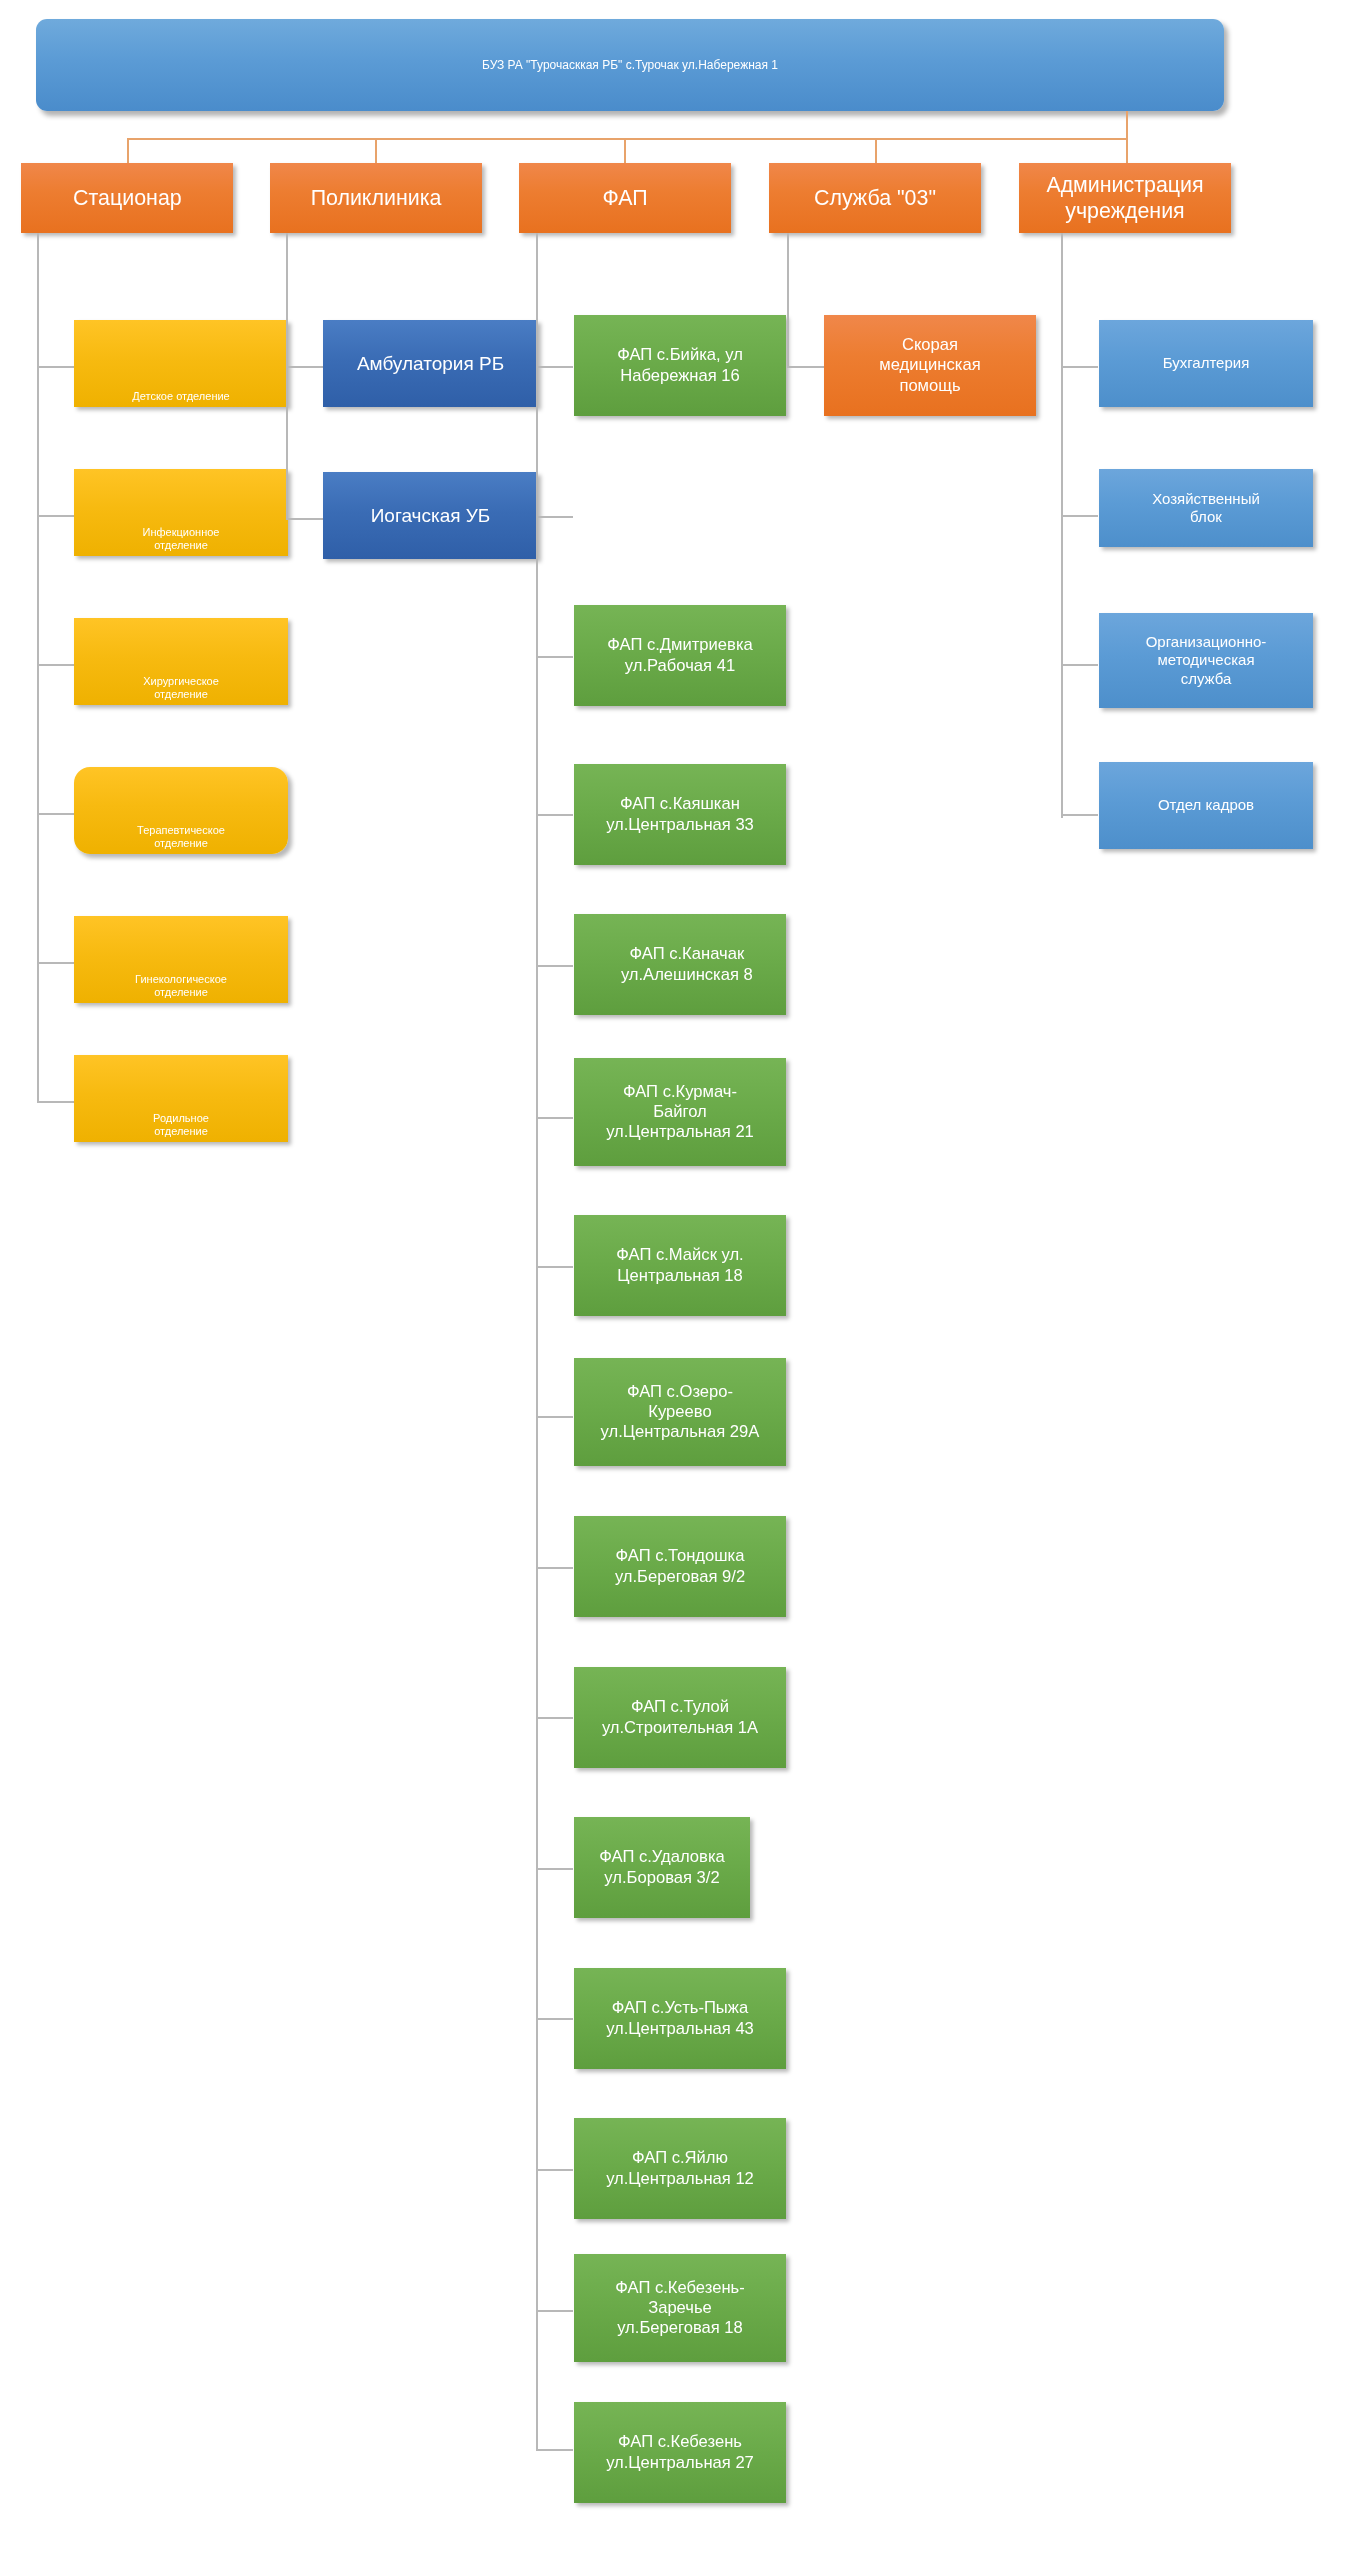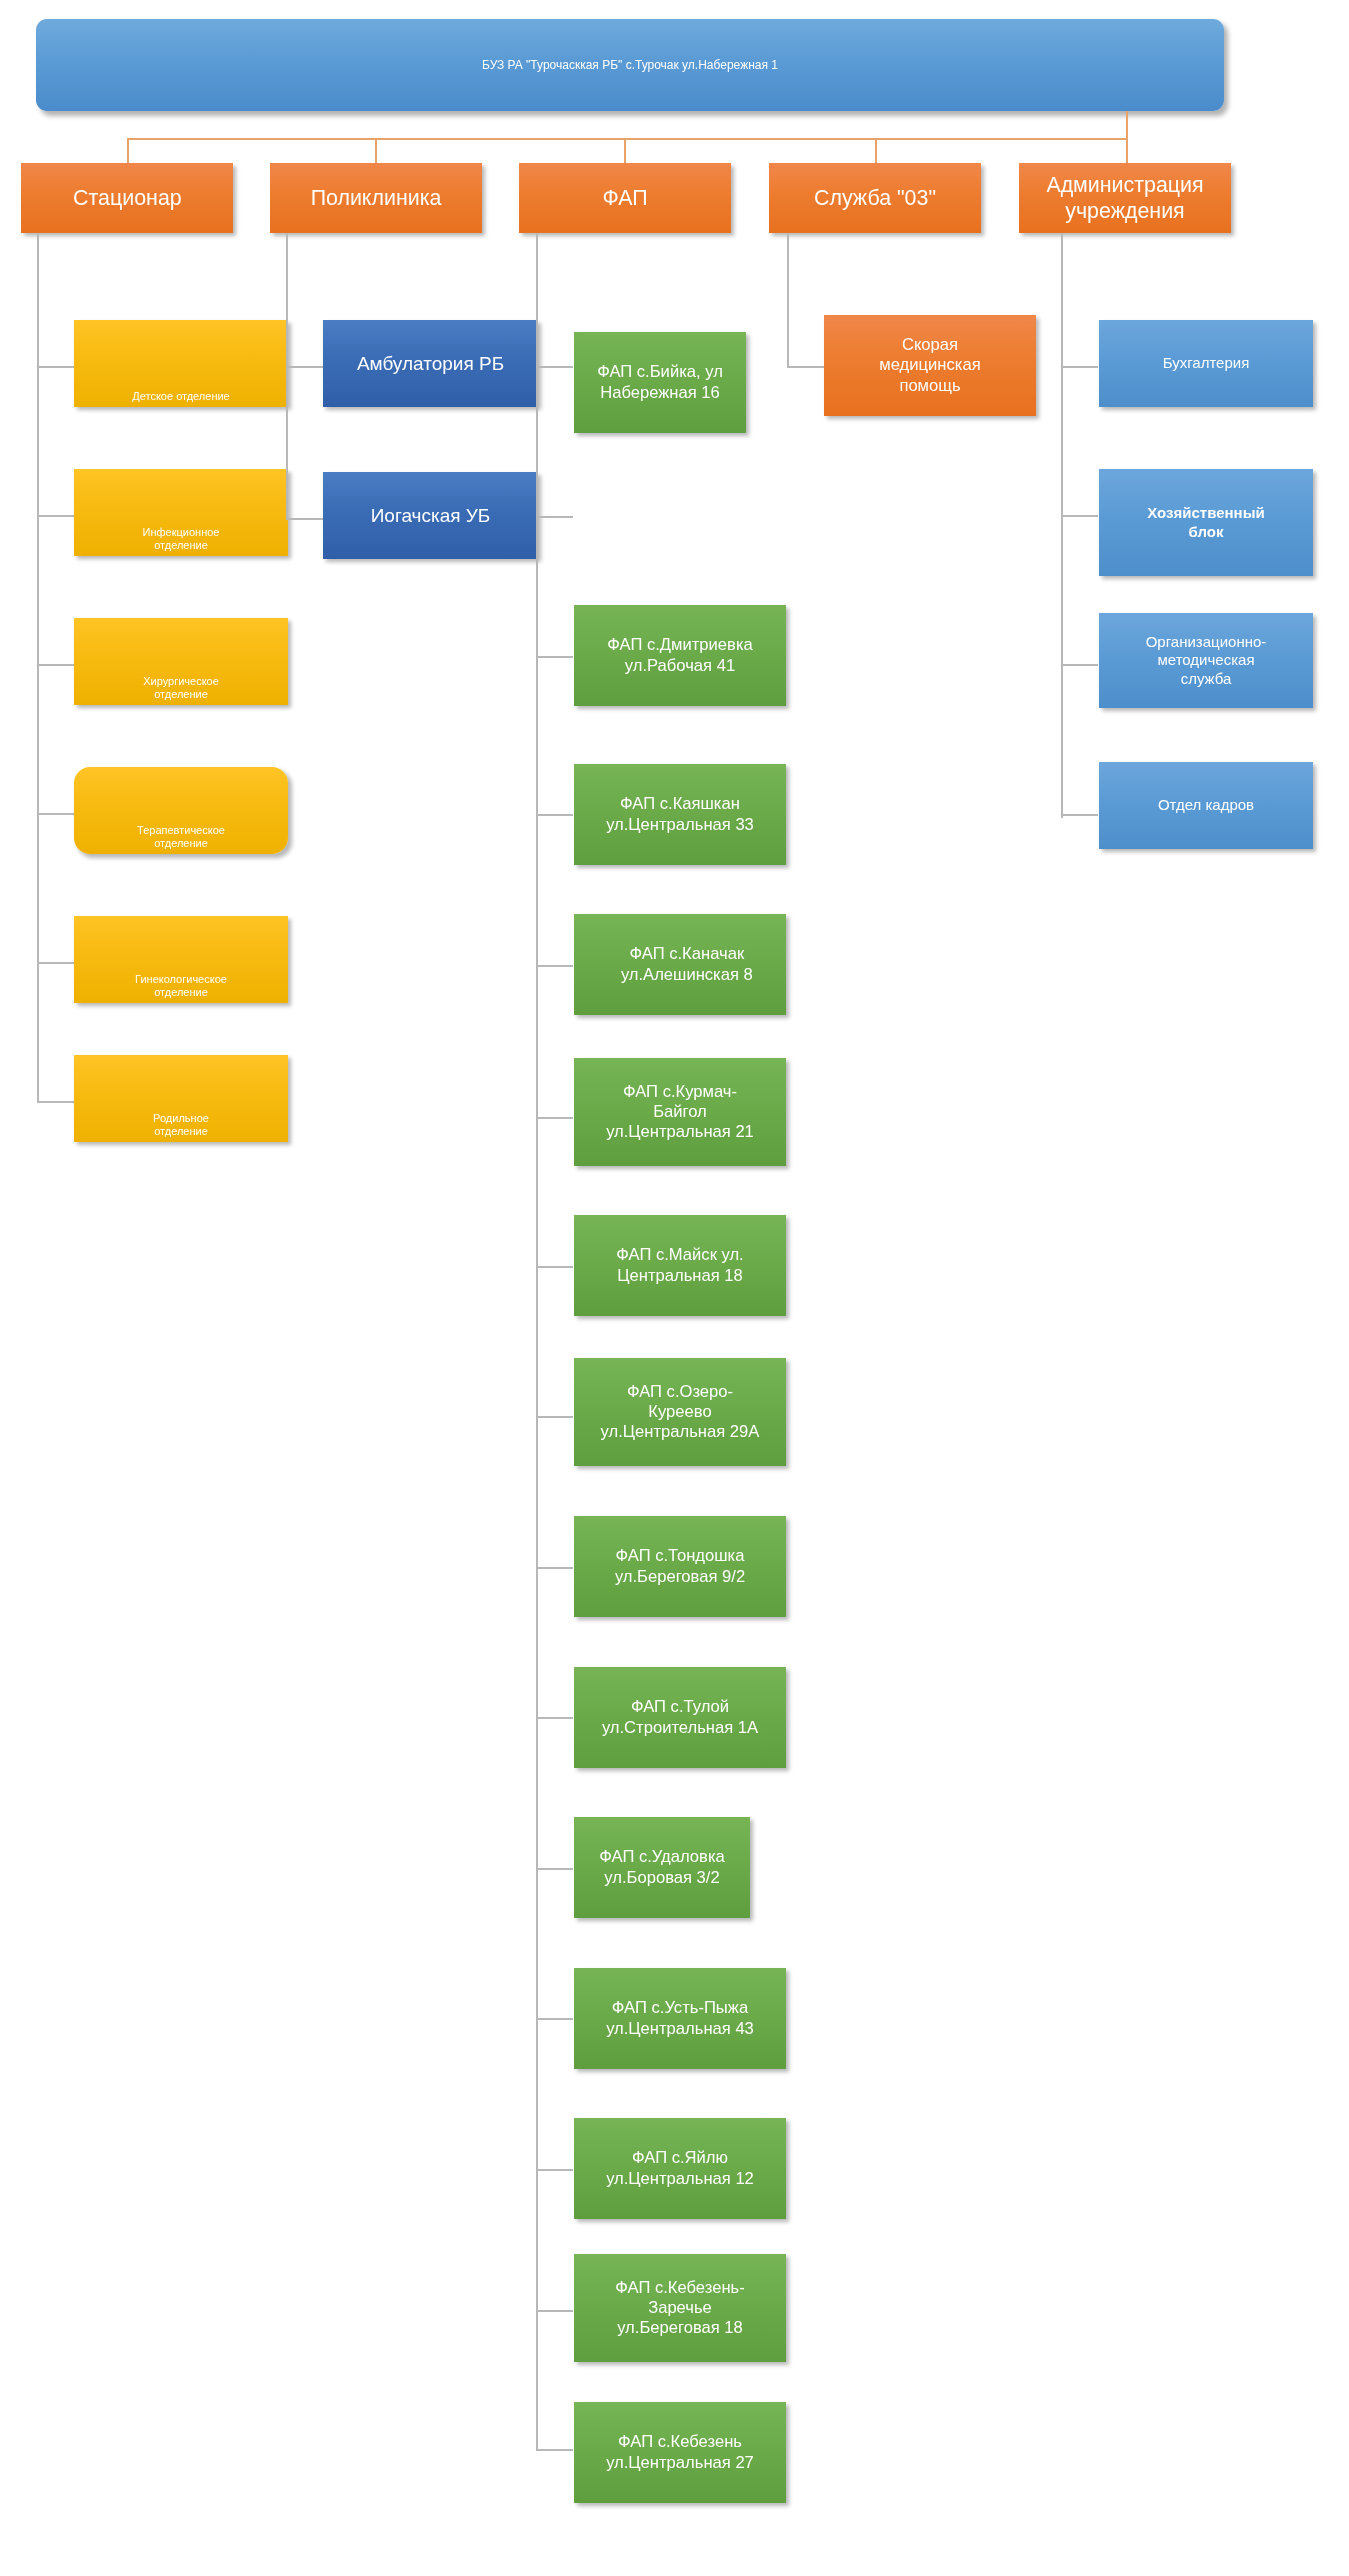--- a/index.html
+++ b/index.html
@@ -187,21 +187,21 @@
   <div class="conn2 h" style="left:536px; top:1266px; width:37px; height:1.6px;"></div>
   <div class="conn2 h" style="left:536px; top:1416px; width:37px; height:1.6px;"></div>
   <div class="conn2 h" style="left:536px; top:1567px; width:37px; height:1.6px;"></div>
   <div class="conn2 h" style="left:536px; top:1717px; width:37px; height:1.6px;"></div>
   <div class="conn2 h" style="left:536px; top:1868px; width:37px; height:1.6px;"></div>
   <div class="conn2 h" style="left:536px; top:2018px; width:37px; height:1.6px;"></div>
   <div class="conn2 h" style="left:536px; top:2169px; width:37px; height:1.6px;"></div>
   <div class="conn2 h" style="left:536px; top:2310px; width:37px; height:1.6px;"></div>
   <div class="conn2 h" style="left:536px; top:2449px; width:37px; height:1.6px;"></div>
 
-  <div class="node green" style="left:574px; top:332px; width:172px; height:101px;">
+  <div class="node green" style="left:574px; top:315px; width:212px; height:101px;">
     <span>ФАП с.Бийка,  ул
 Набережная 16</span>
   </div>
   <div class="node green" style="left:574px; top:605px; width:212px; height:101px;">
     <span>ФАП с.Дмитриевка
 ул.Рабочая 41</span>
   </div>
   <div class="node green" style="left:574px; top:764px; width:212px; height:101px;">
     <span>ФАП с.Каяшкан
 ул.Центральная 33</span>
@@ -265,21 +265,21 @@
 
   <div class="conn2 v" style="left:1061px; top:233px; width:1.6px; height:585px;"></div>
   <div class="conn2 h" style="left:1061px; top:366px; width:37px; height:1.6px;"></div>
   <div class="conn2 h" style="left:1061px; top:515px; width:37px; height:1.6px;"></div>
   <div class="conn2 h" style="left:1061px; top:664px; width:37px; height:1.6px;"></div>
   <div class="conn2 h" style="left:1061px; top:814px; width:37px; height:1.6px;"></div>
 
   <div class="node lightblue" style="left:1099px; top:320px; width:214px; height:87px;">
     <span>Бухгалтерия</span>
   </div>
-  <div class="node lightblue" style="left:1099px; top:469px; width:214px; height:107px;font-weight:bold;">
+  <div class="node lightblue" style="left:1099px; top:469px; width:214px; height:78px;">
     <span>Хозяйственный
 блок</span>
   </div>
   <div class="node lightblue" style="left:1099px; top:613px; width:214px; height:95px;">
     <span>Организационно-
 методическая
 служба</span>
   </div>
   <div class="node lightblue" style="left:1099px; top:762px; width:214px; height:87px;">
     <span>Отдел кадров</span>

